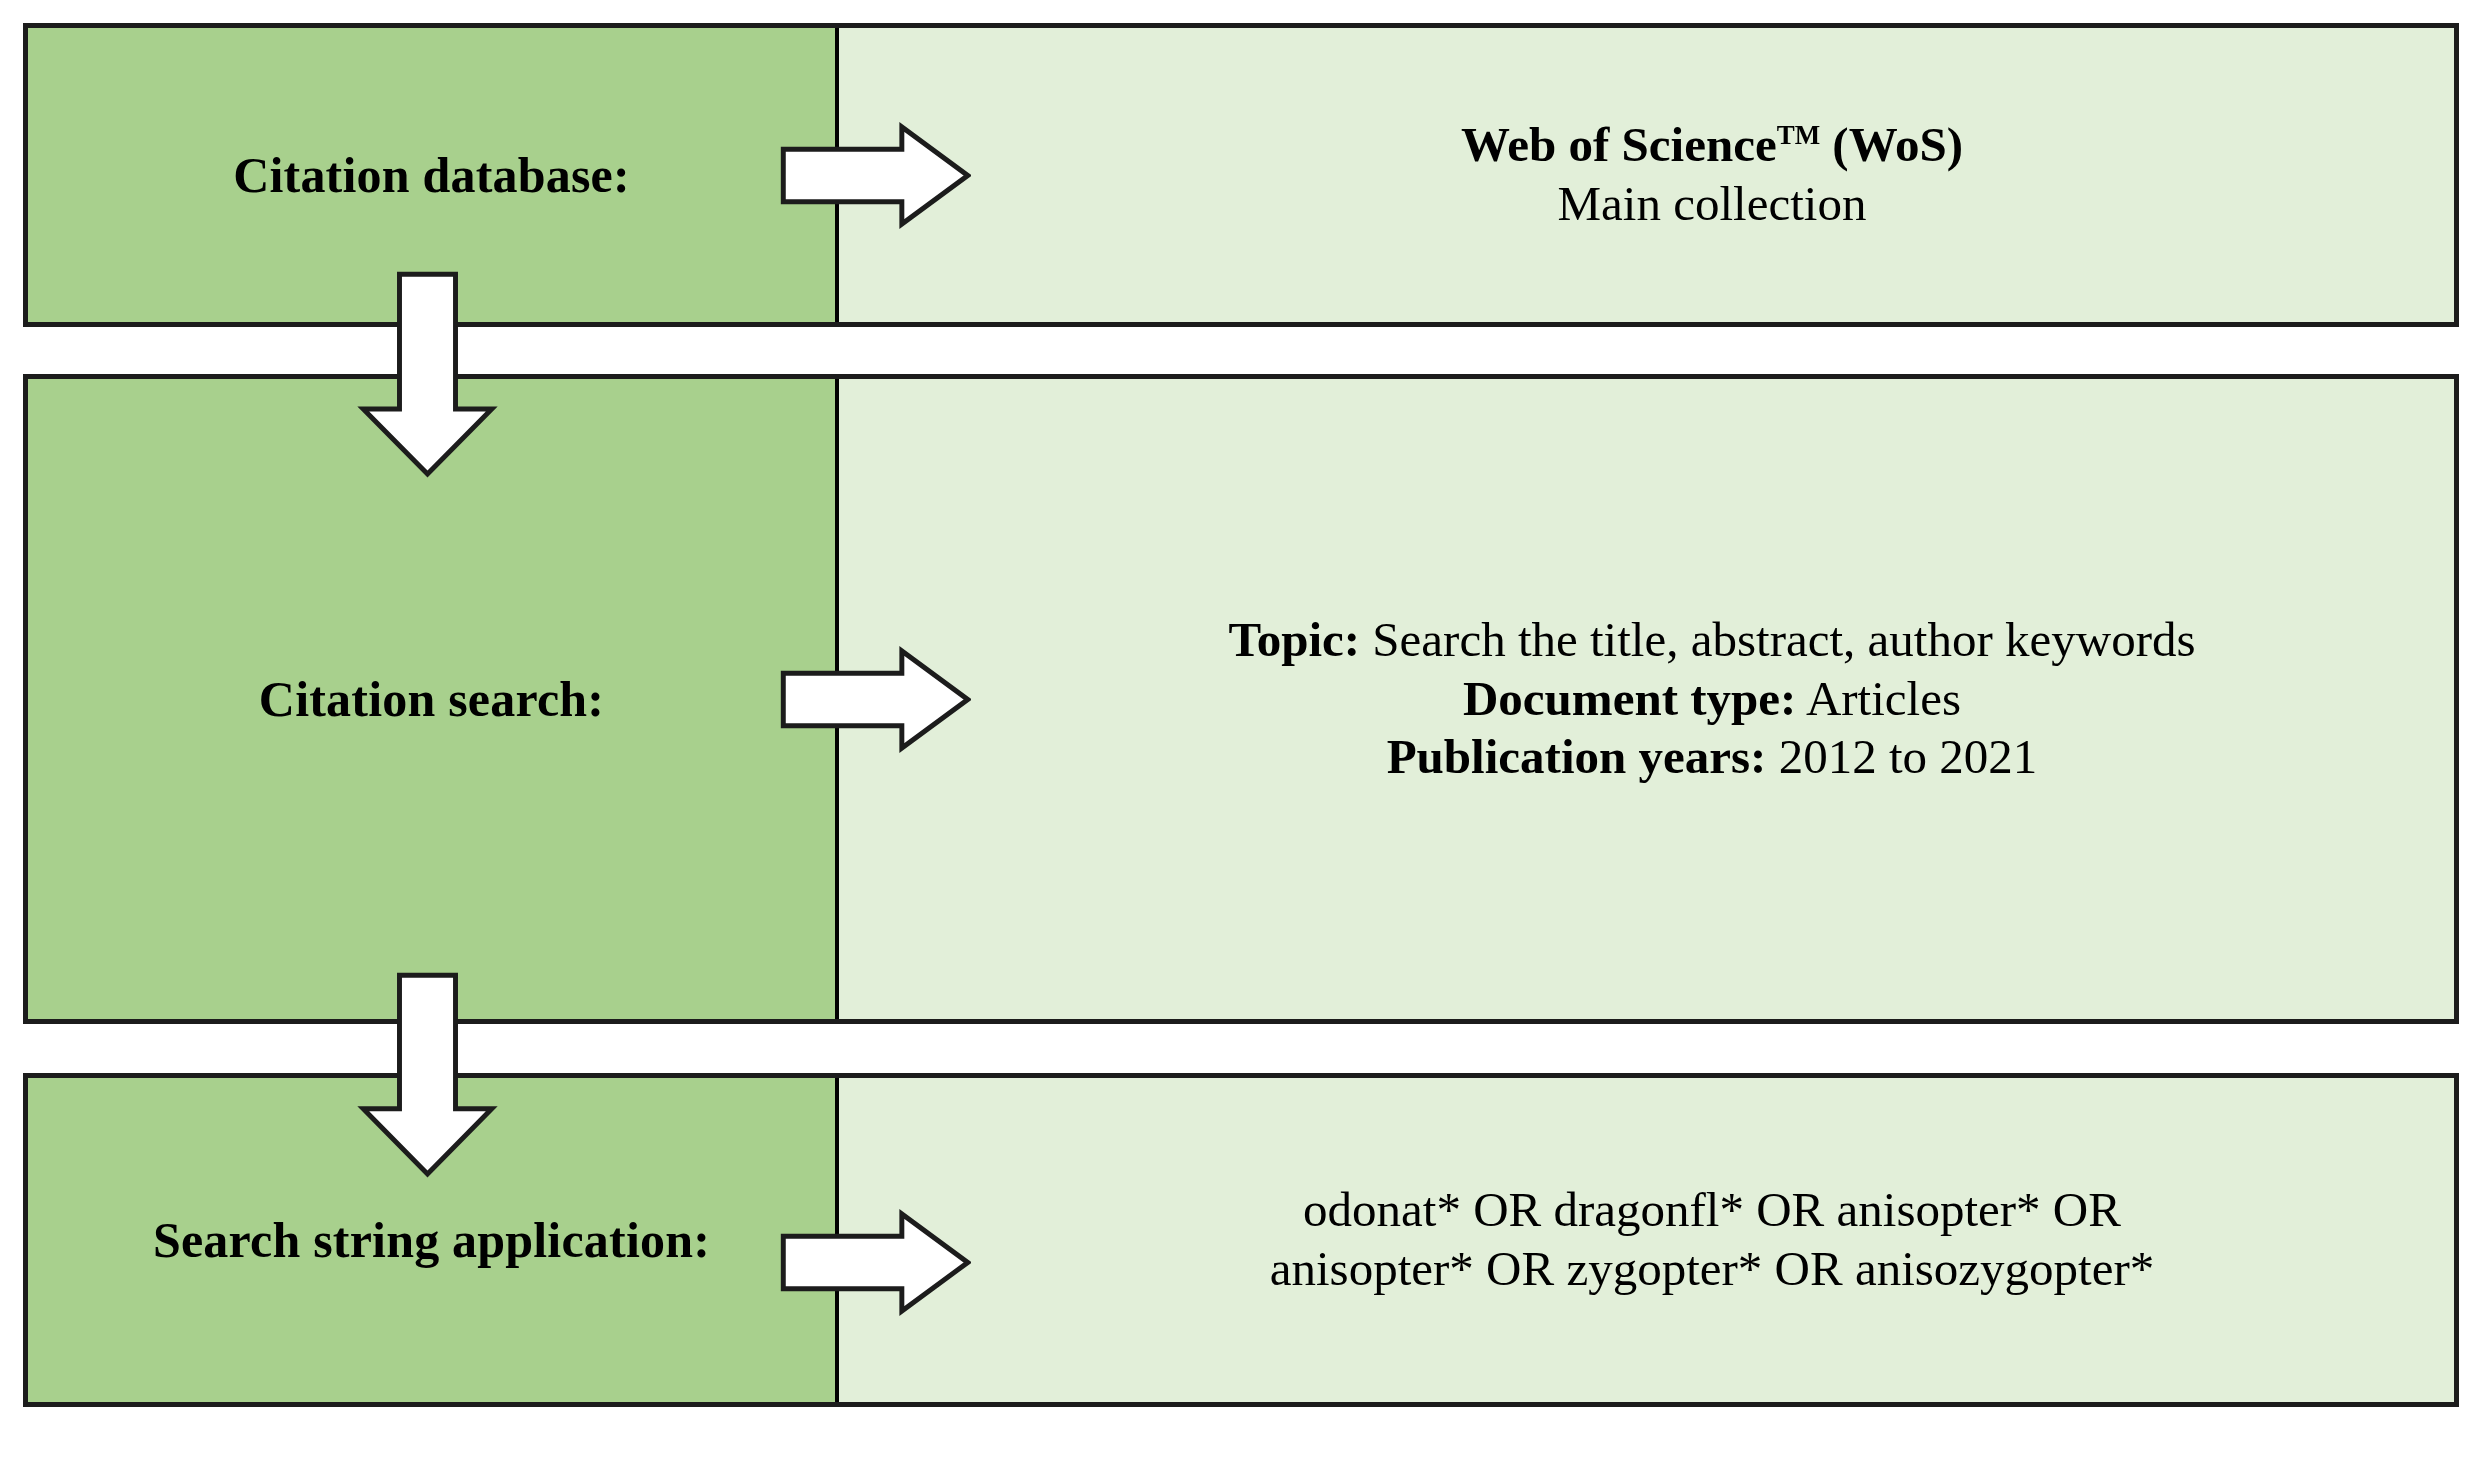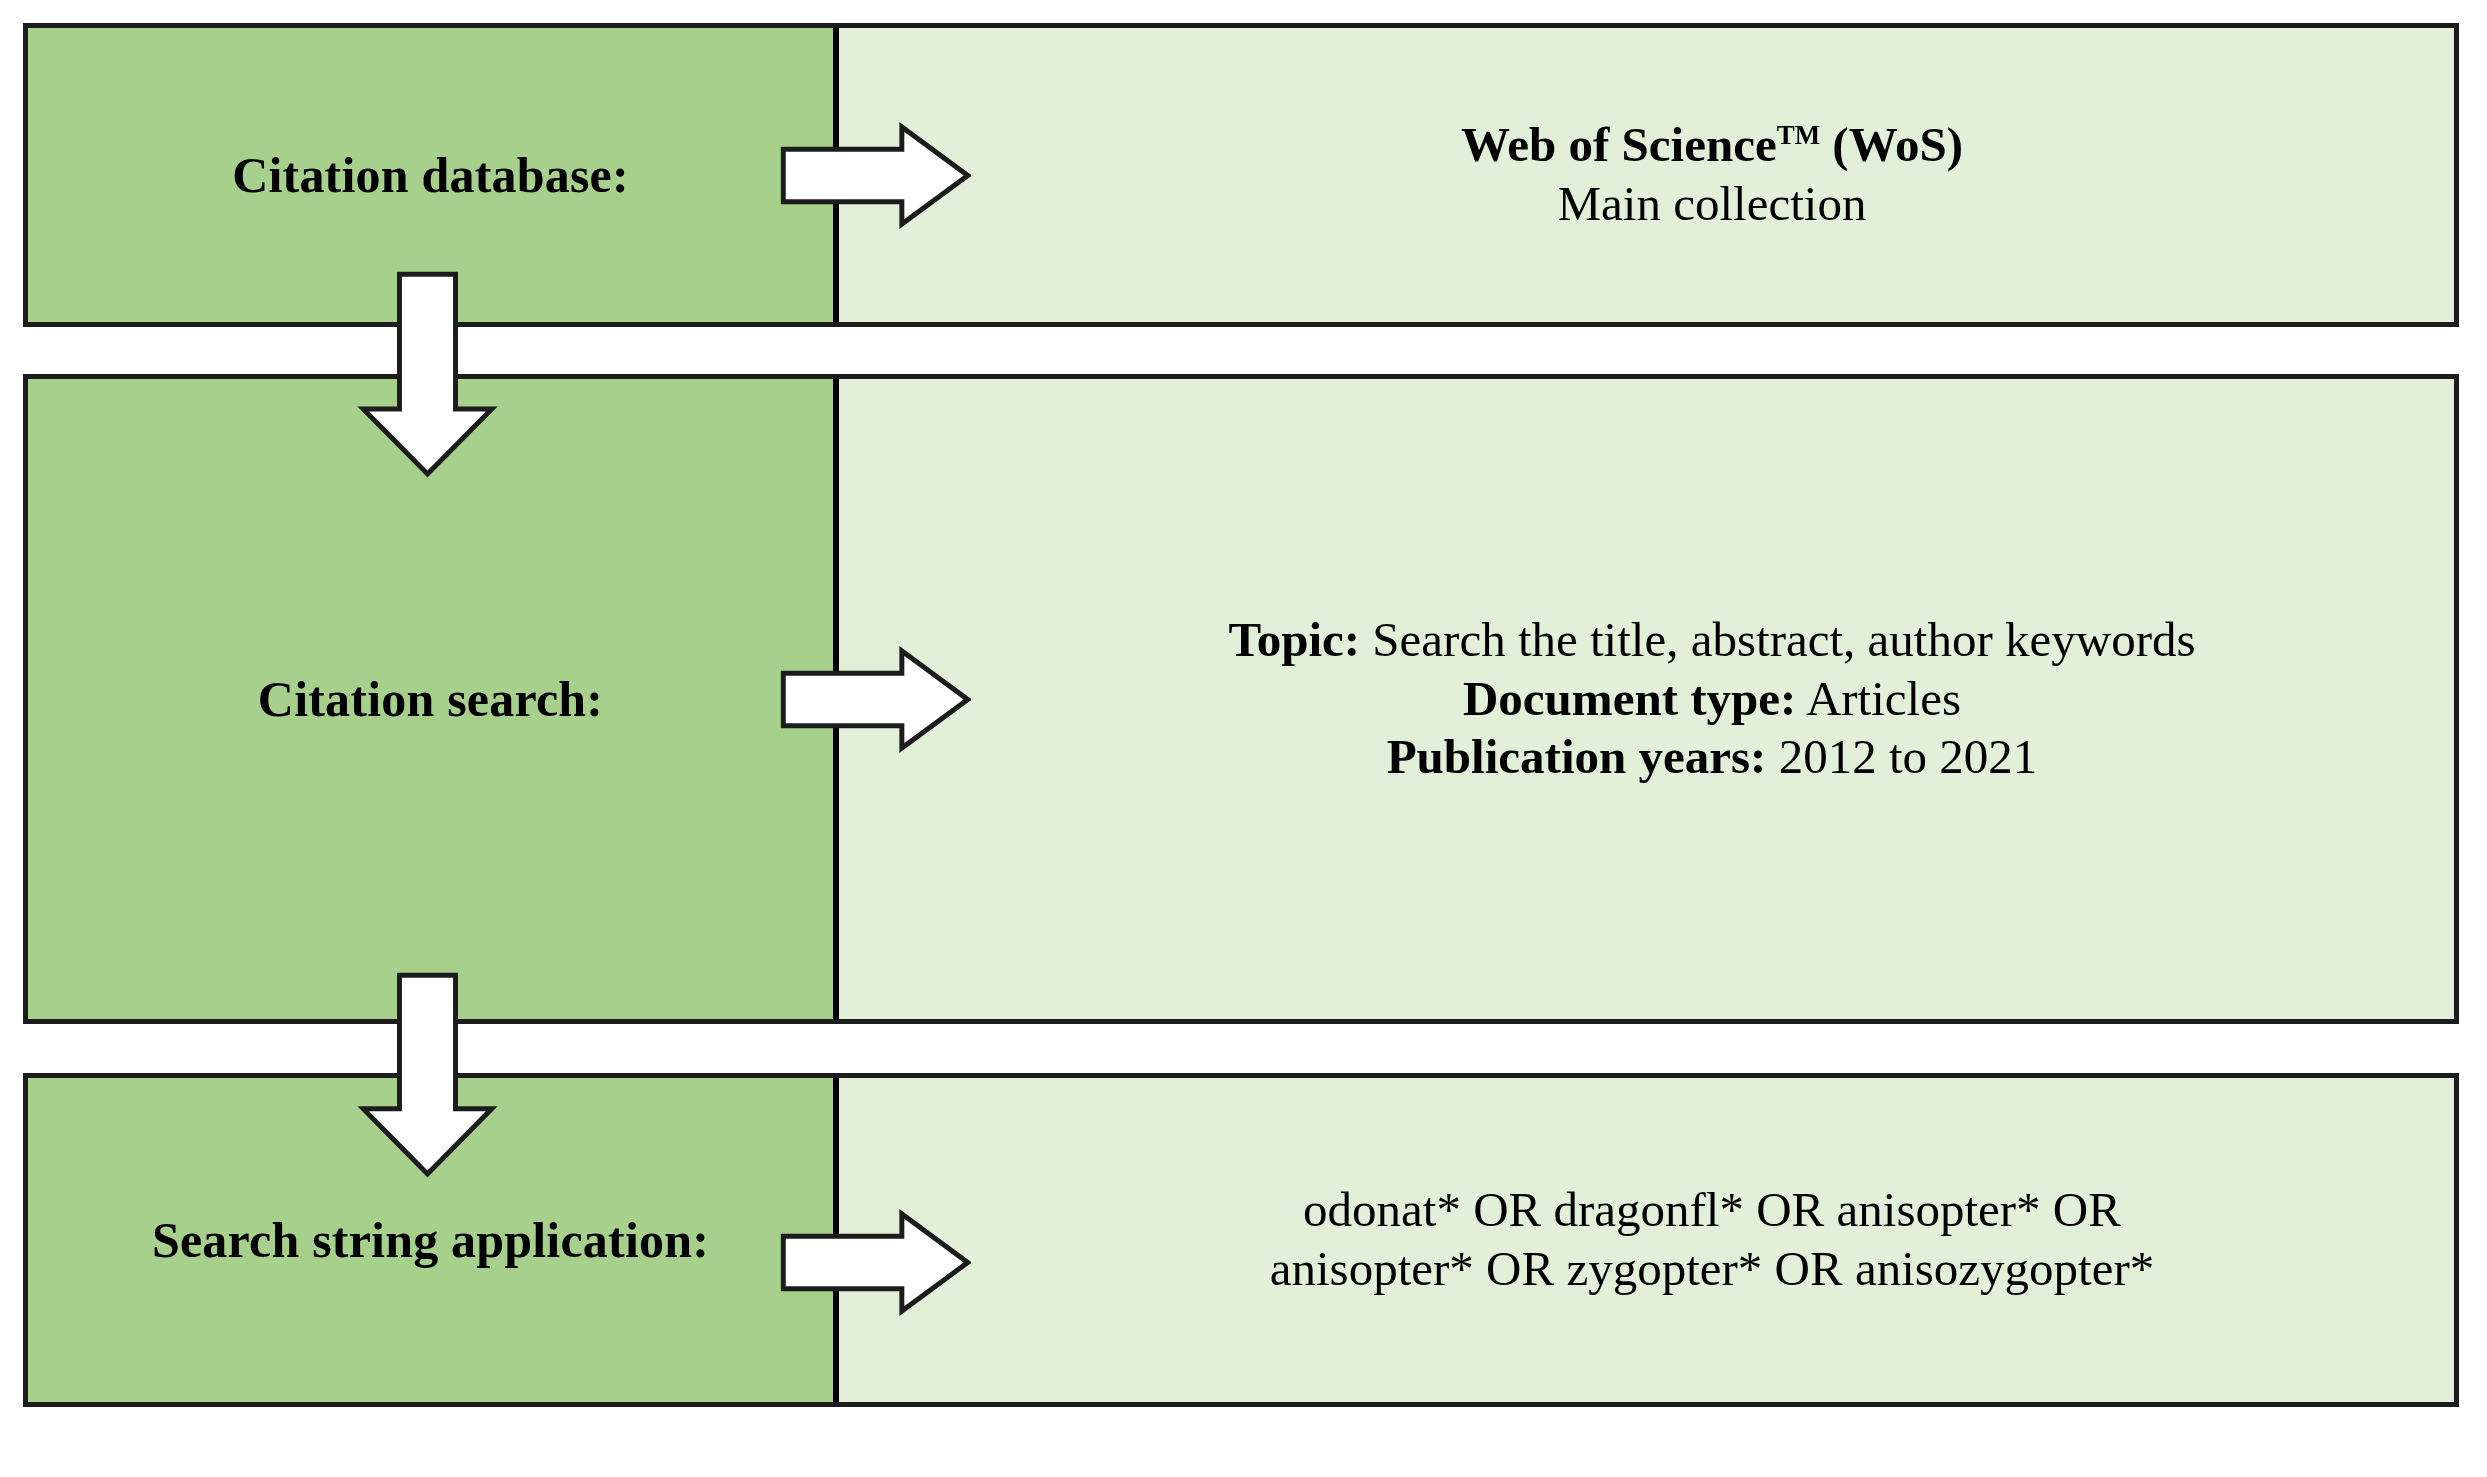--- a/index.html
+++ b/index.html
@@ -31,21 +31,21 @@
     border: 5.8px solid #1c1c1c;
     display: flex;
     background: #E2EFD9;
   }
 
   .row-label {
     box-sizing: border-box;
     width: 811px;
     flex: 0 0 811px;
     background: #A8D08D;
-    border-right: 6px solid #000000;
+    border-right: 4px solid #000000;
     display: flex;
     align-items: center;
     justify-content: center;
     text-align: center;
     font-weight: bold;
     font-size: 50px;
     line-height: 1.18;
     letter-spacing: 0.2px;
     padding: 0 15px;
   }

